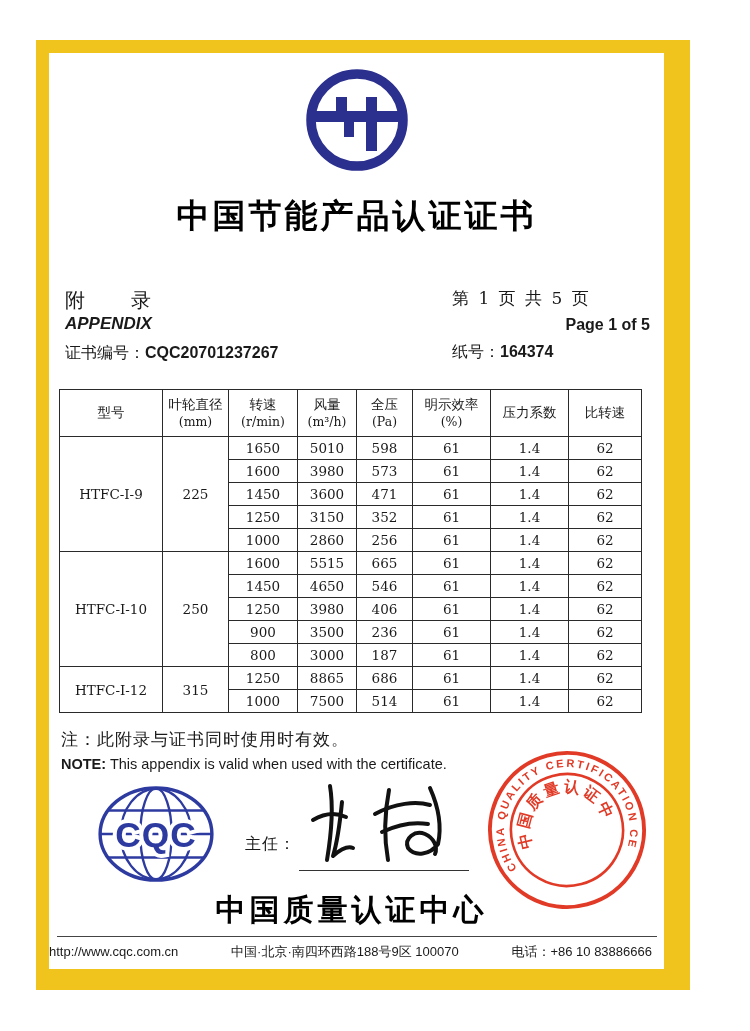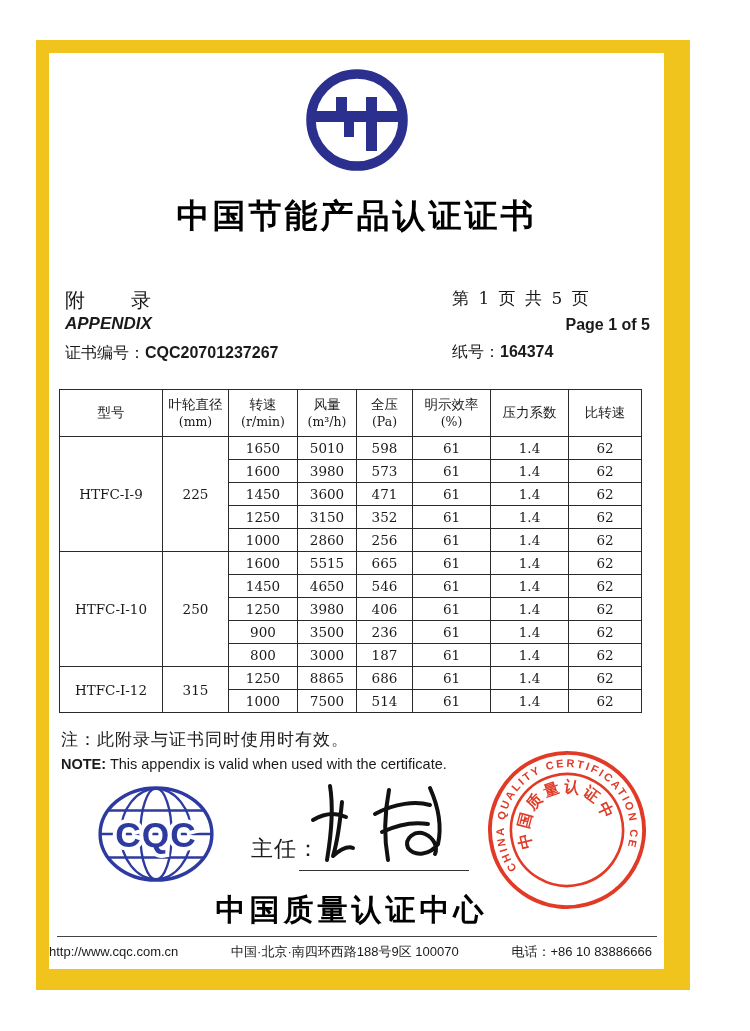--- a/index.html
+++ b/index.html
@@ -31,22 +31,22 @@
   table.spec tr.head td{height:46px;line-height:1.3;font-size:13.5px;}
   table.spec .unit{display:block;font-size:12.5px;}
 
   .note{margin:15px 0 0 12px;}
   .note-cn{font-family:"DejaVu Serif",serif;font-size:17px;letter-spacing:1px;}
   .note-en{margin-top:5px;font-size:14.5px;}
   .note-en b{font-weight:bold;}
 
   .bottom{position:relative;height:190px;margin-top:4px;}
   .globe{position:absolute;left:46px;top:8px;}
-  .director{position:absolute;left:202px;top:58px;font-family:"DejaVu Serif",serif;
-            font-size:22px;letter-spacing:1px;}
+  .director{position:absolute;left:196px;top:58px;font-family:"DejaVu Serif",serif;
+            font-size:16px;letter-spacing:1px;}
   .sig-line{position:absolute;left:250px;top:94px;width:170px;border-top:1.5px solid #333;}
   .signature{position:absolute;left:248px;top:4px;}
   .stamp{position:absolute;left:436px;top:-28px;mix-blend-mode:multiply;}
   .org-title{position:absolute;left:0;right:10px;top:114px;text-align:center;
              font-size:30px;font-weight:bold;letter-spacing:4px;color:#000;}
   .footer-line{position:absolute;left:8px;top:160px;width:600px;border-top:1.5px solid #444;}
   .footer-row{position:absolute;left:0;right:12px;top:167px;display:flex;
               justify-content:space-between;align-items:baseline;font-size:13px;}
 </style>
 </head>

